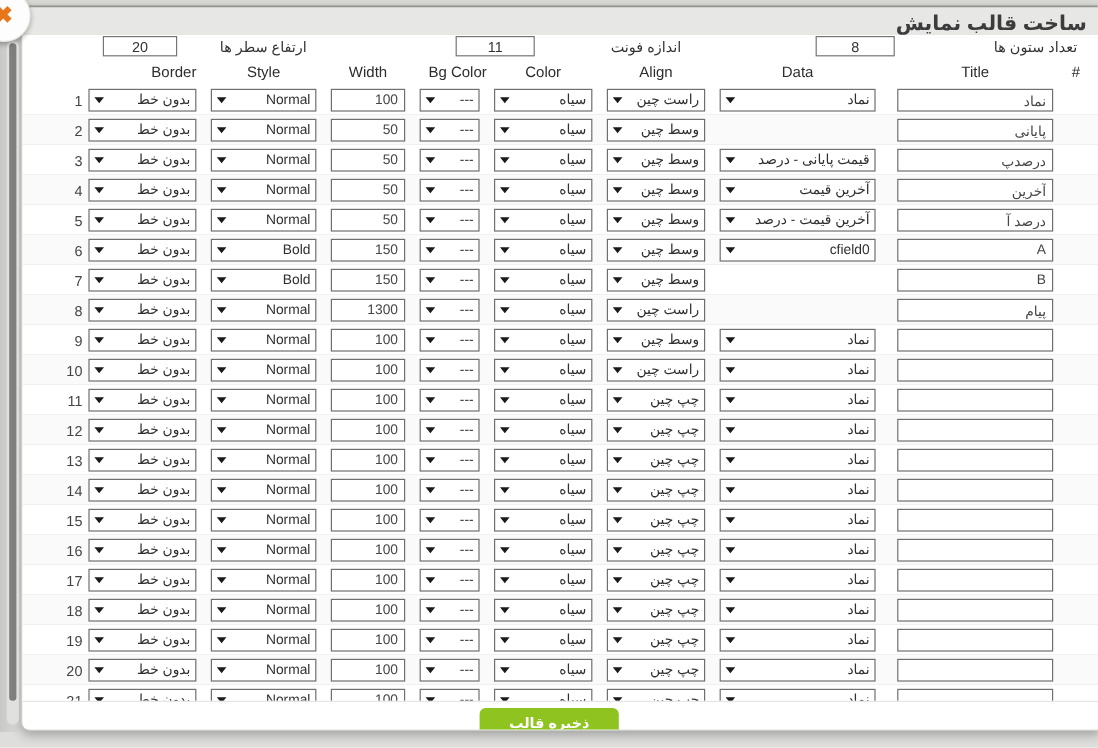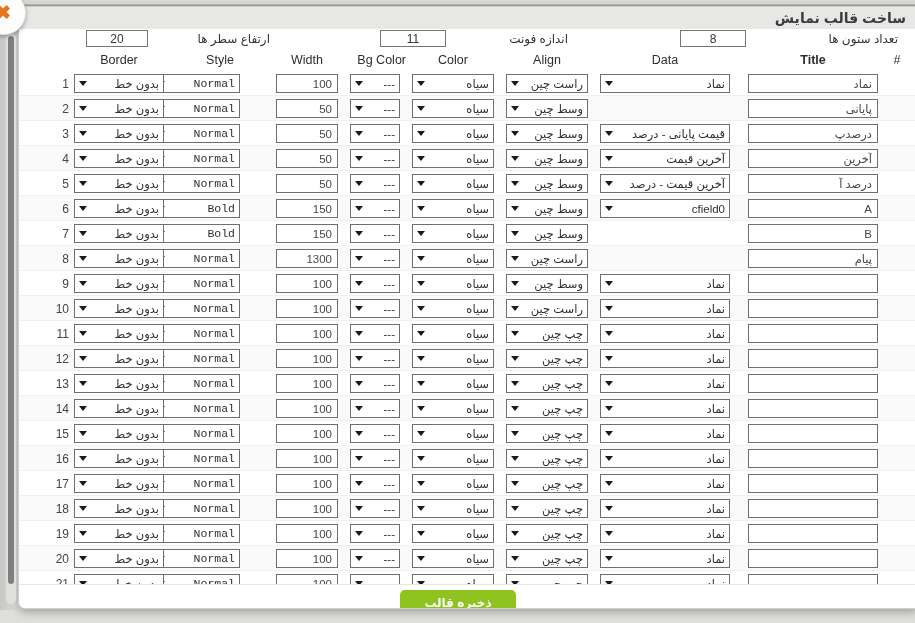--- a/index.html
+++ b/index.html
@@ -36,21 +36,21 @@
   }
 
   
   #titlebar{
     position:absolute;right:0;top:0;left:0;height:22px;
     background:#e7e7e5;
     border-bottom:1px solid #cbcbc7;
   }
   #title-text{
     position:absolute;right:10px;top:3px;
-    font-size:14px;font-weight:bold;color:#3c3c3c;
+    font-size:17px;font-weight:bold;color:#3c3c3c;
     white-space:nowrap;
   }
 
   
   #close-btn{
     position:absolute;left:-18px;top:-9px;
     width:42px;height:42px;border-radius:50%;
     background:#fdfdfd;
     border:1px solid #e3e3e1;
     box-shadow:0 2px 4px rgba(0,0,0,.3);
@@ -69,21 +69,21 @@
   }
   .tb-inp{
     position:absolute;top:1px;height:17px;
     border:1px solid #767676;background:#fff;
     font-family:inherit;font-size:12px;color:#333;
     text-align:center;padding:0 2px;box-sizing:border-box;
     direction:ltr;
   }
   #lbl-cols{right:18px;}  #inp-cols{right:170px;width:66px;}
   #lbl-font{right:348px;margin-left:36px;} #inp-font{right:470px;width:66px;}
-  #lbl-rowh{right:646px;} #inp-rowh{right:768px;width:62px;}
+  #lbl-rowh{right:660px;} #inp-rowh{right:768px;width:62px;}
 
   
   #thead{
     position:absolute;right:0;left:0;top:44px;height:20px;
     background:#ffffff;border-bottom:1px solid #e8e8e6;
   }
   .th{
     position:absolute;top:2px;
     font-size:12.5px;color:#2d2d2d;white-space:nowrap;
     text-align:center;
@@ -141,33 +141,33 @@
     text-align:right;font-size:12px;color:#444;direction:ltr;
   }
 
   
   .c-title{right:38px;width:130px;}
   .c-data {right:186px;width:130px;}
   .c-align{right:328px;width:82px;}
   .c-color{right:422px;width:82px;}
   .c-bg   {right:516px;width:50px;}
   .c-width{right:578px;width:62px;}
-  .c-style{right:676px;width:88px;font-family:Liberation Mono, monospace;}
+  .c-style{right:652px;width:88px;}
   .c-border{right:752px;width:90px;}
 
   
   .h-hash {right:2px;width:34px;}
-  .h-title{right:38px;width:130px;font-weight:bold;}
+  .h-title{right:38px;width:130px;}
   .h-data {right:186px;width:130px;}
   .h-align{right:328px;width:82px;}
   .h-color{right:422px;width:82px;}
   .h-bg   {right:510px;width:62px;text-align:right;}
   .h-width{right:578px;width:62px;}
   .h-style{right:652px;width:88px;}
-  .h-border{right:752px;width:90px;}
+  .h-border{right:752px;width:90px;text-align:right;}
 
   
   #footer{
     position:absolute;right:0;left:0;bottom:0;height:23px;
     background:#fff;border-top:1px solid #e6e6e4;
   }
   #save-btn{
     position:absolute;left:381px;top:5px;
     width:116px;height:26px;
     background:#8fc31f;

